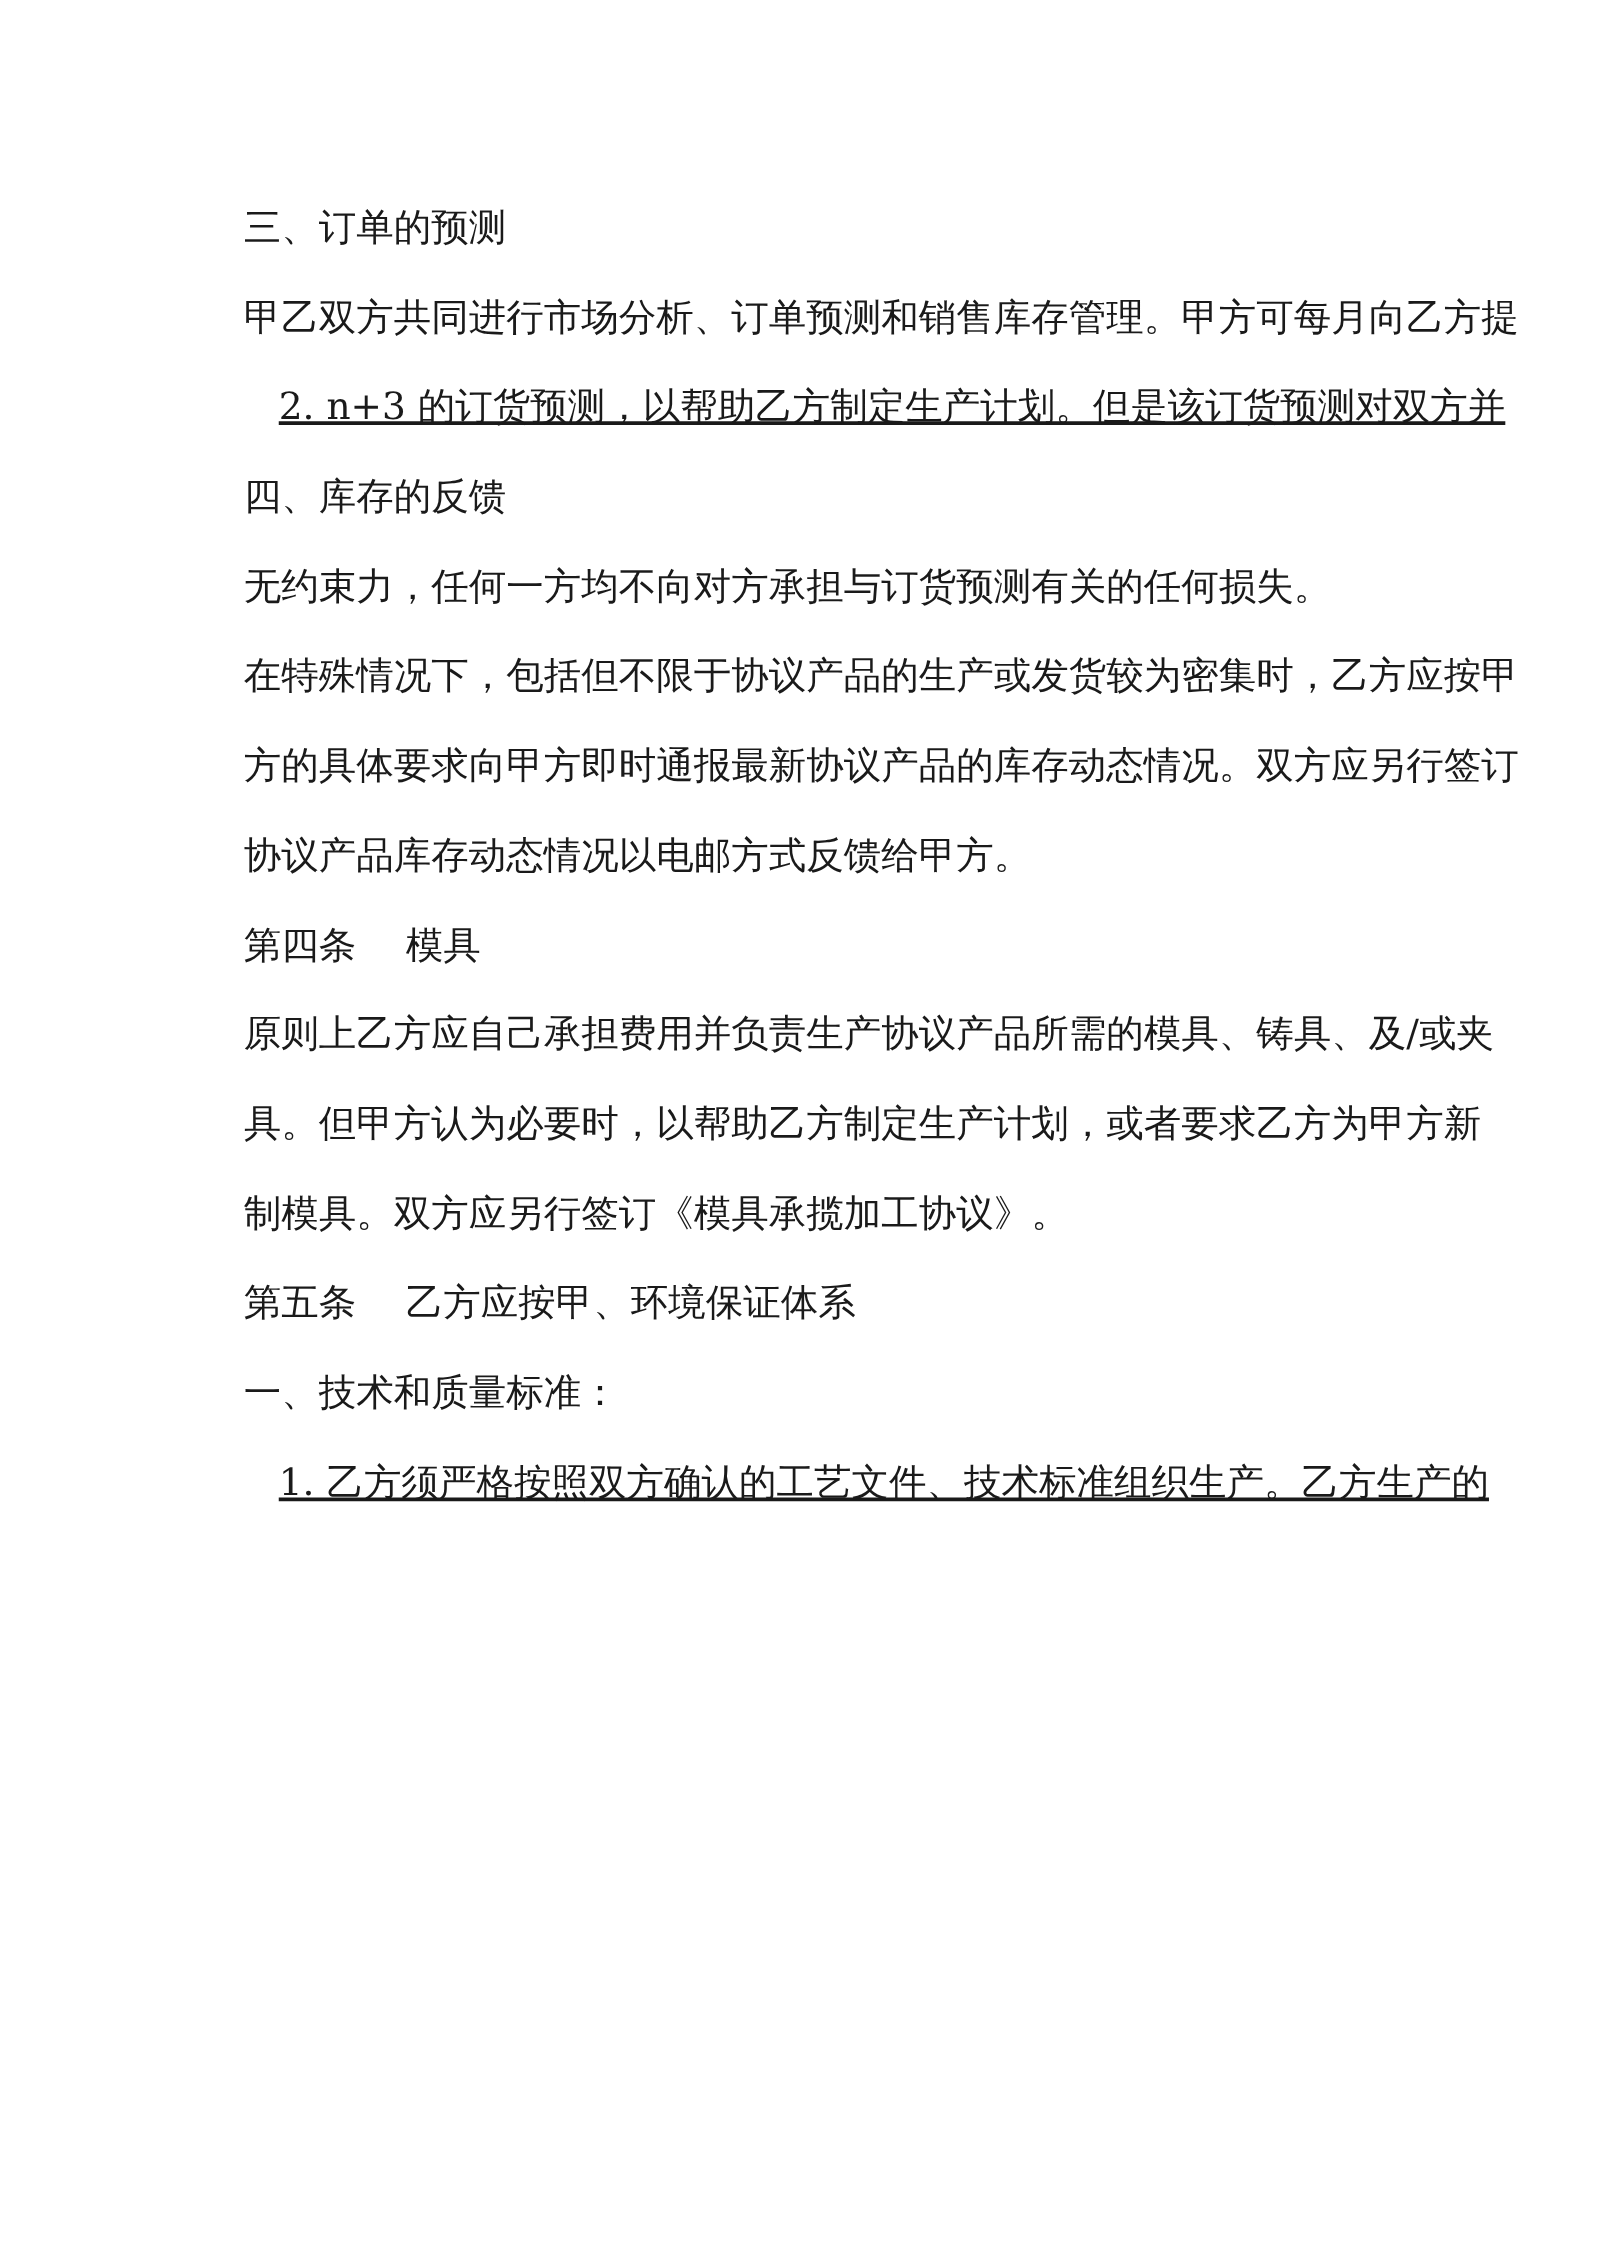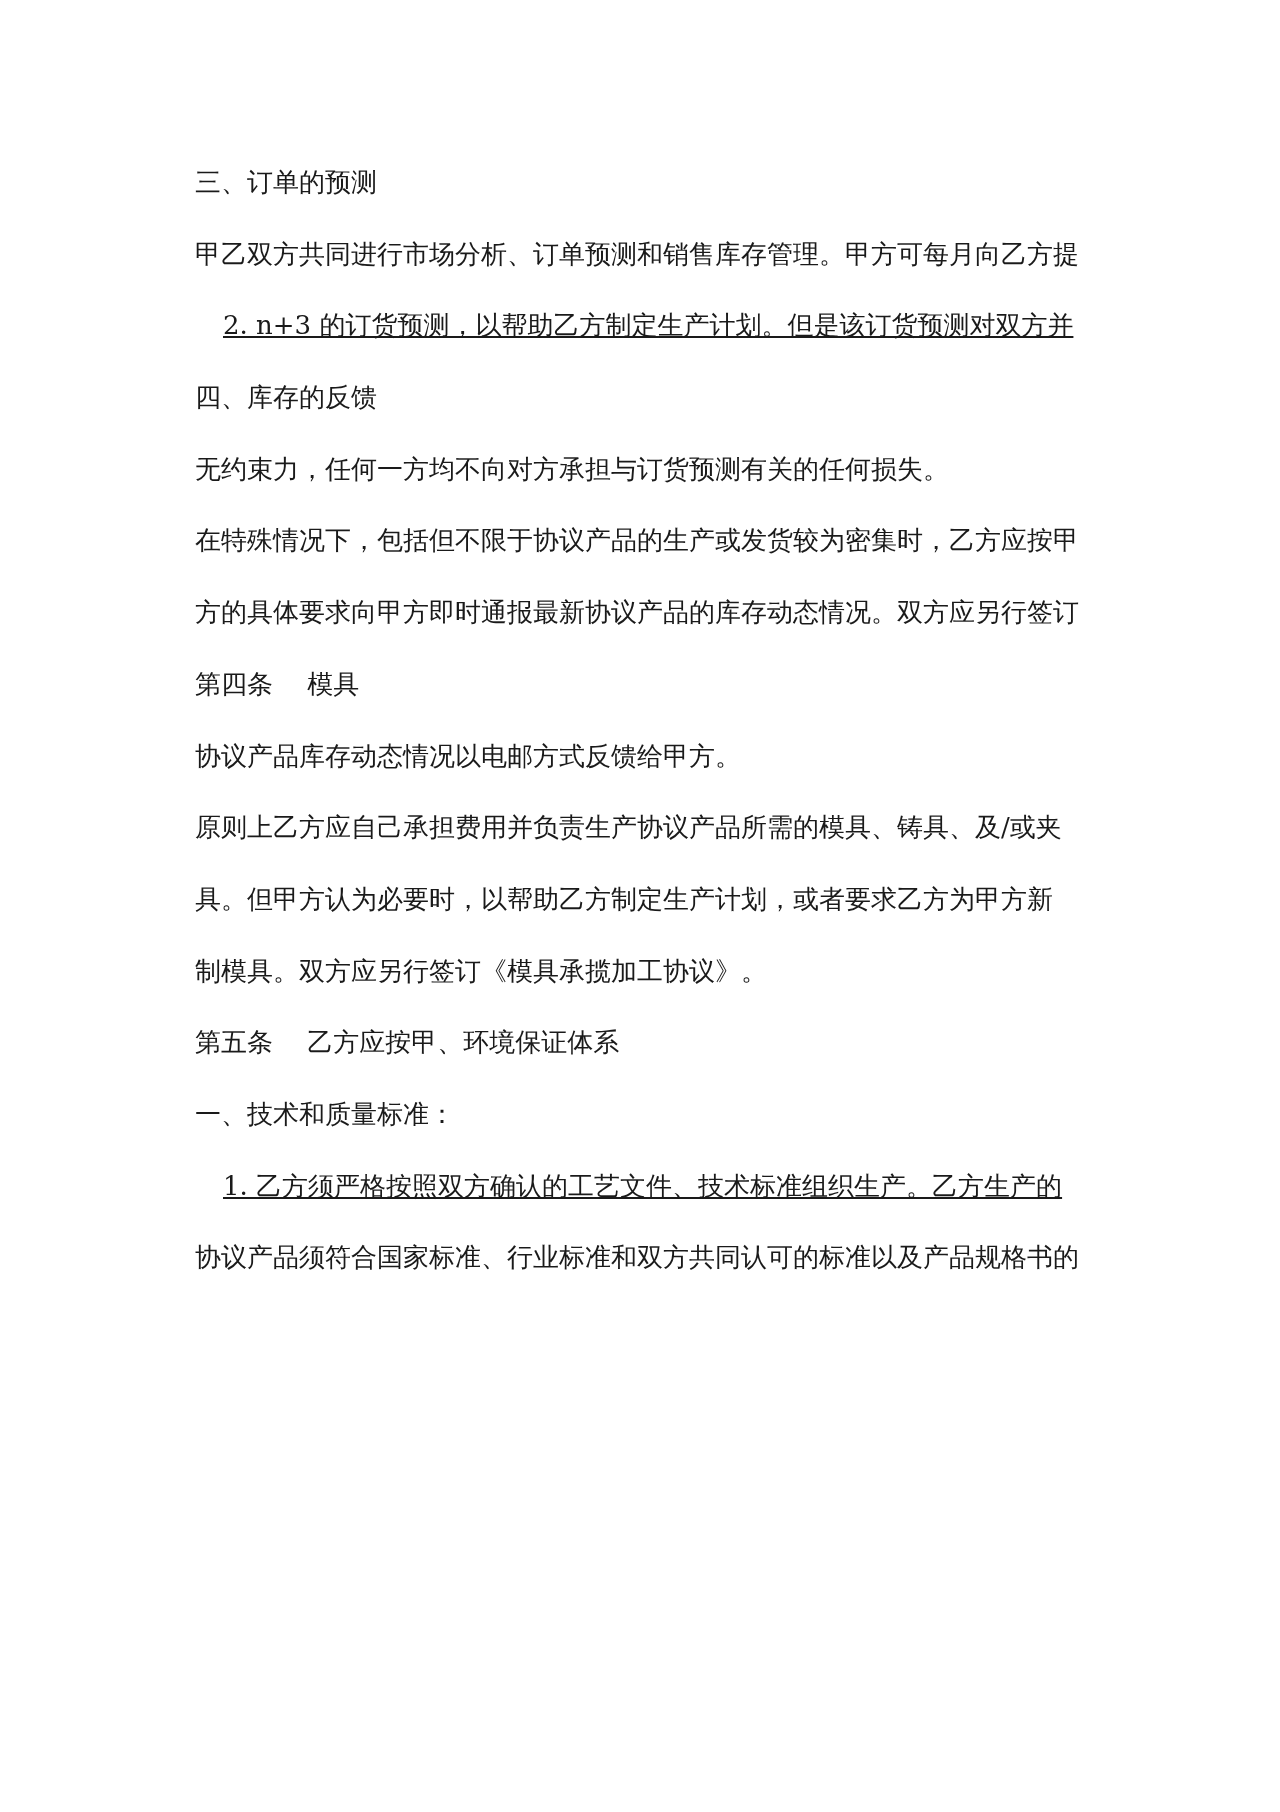--- a/index.html
+++ b/index.html
@@ -15,21 +15,21 @@
       font-family: "DejaVu Serif", "Liberation Serif", serif;
       color: #1a1a1a;
     }
     .page {
       position: absolute;
       left: 195px;
       top: 147px;
       width: 900px;
     }
     .line {
-      font-size: 26px;
+      font-size: 30px;
       line-height: 71.7px;
       height: 71.7px;
       white-space: nowrap;
       letter-spacing: 0px;
     }
     .indent {
       padding-left: 28px;
       text-decoration: underline;
     }
   </style>
@@ -37,22 +37,21 @@
 <body>
 
 <div class="page">
   <div class="line">三、订单的预测</div>
   <div class="line">甲乙双方共同进行市场分析、订单预测和销售库存管理。甲方可每月向乙方提</div>
   <div class="line indent">2.  n+3 的订货预测，以帮助乙方制定生产计划。但是该订货预测对双方并</div>
   <div class="line">四、库存的反馈</div>
   <div class="line">无约束力，任何一方均不向对方承担与订货预测有关的任何损失。</div>
   <div class="line">在特殊情况下，包括但不限于协议产品的生产或发货较为密集时，乙方应按甲</div>
   <div class="line">方的具体要求向甲方即时通报最新协议产品的库存动态情况。双方应另行签订</div>
+  <div class="line">协议产品库存动态情况以电邮方式反馈给甲方。</div>
   <div class="line">第四条　 模具</div>
-  <div class="line">协议产品库存动态情况以电邮方式反馈给甲方。</div>
   <div class="line">原则上乙方应自己承担费用并负责生产协议产品所需的模具、铸具、及/或夹</div>
   <div class="line">具。但甲方认为必要时，以帮助乙方制定生产计划，或者要求乙方为甲方新</div>
   <div class="line">制模具。双方应另行签订《模具承揽加工协议》。</div>
   <div class="line">第五条　 乙方应按甲、环境保证体系</div>
   <div class="line">一、技术和质量标准：</div>
   <div class="line indent">1.  乙方须严格按照双方确认的工艺文件、技术标准组织生产。乙方生产的</div>
-  <div class="line">协议产品须符合国家标准、行业标准和双方共同认可的标准以及产品规格书的</div>
 </div>
 
 </body></html>

